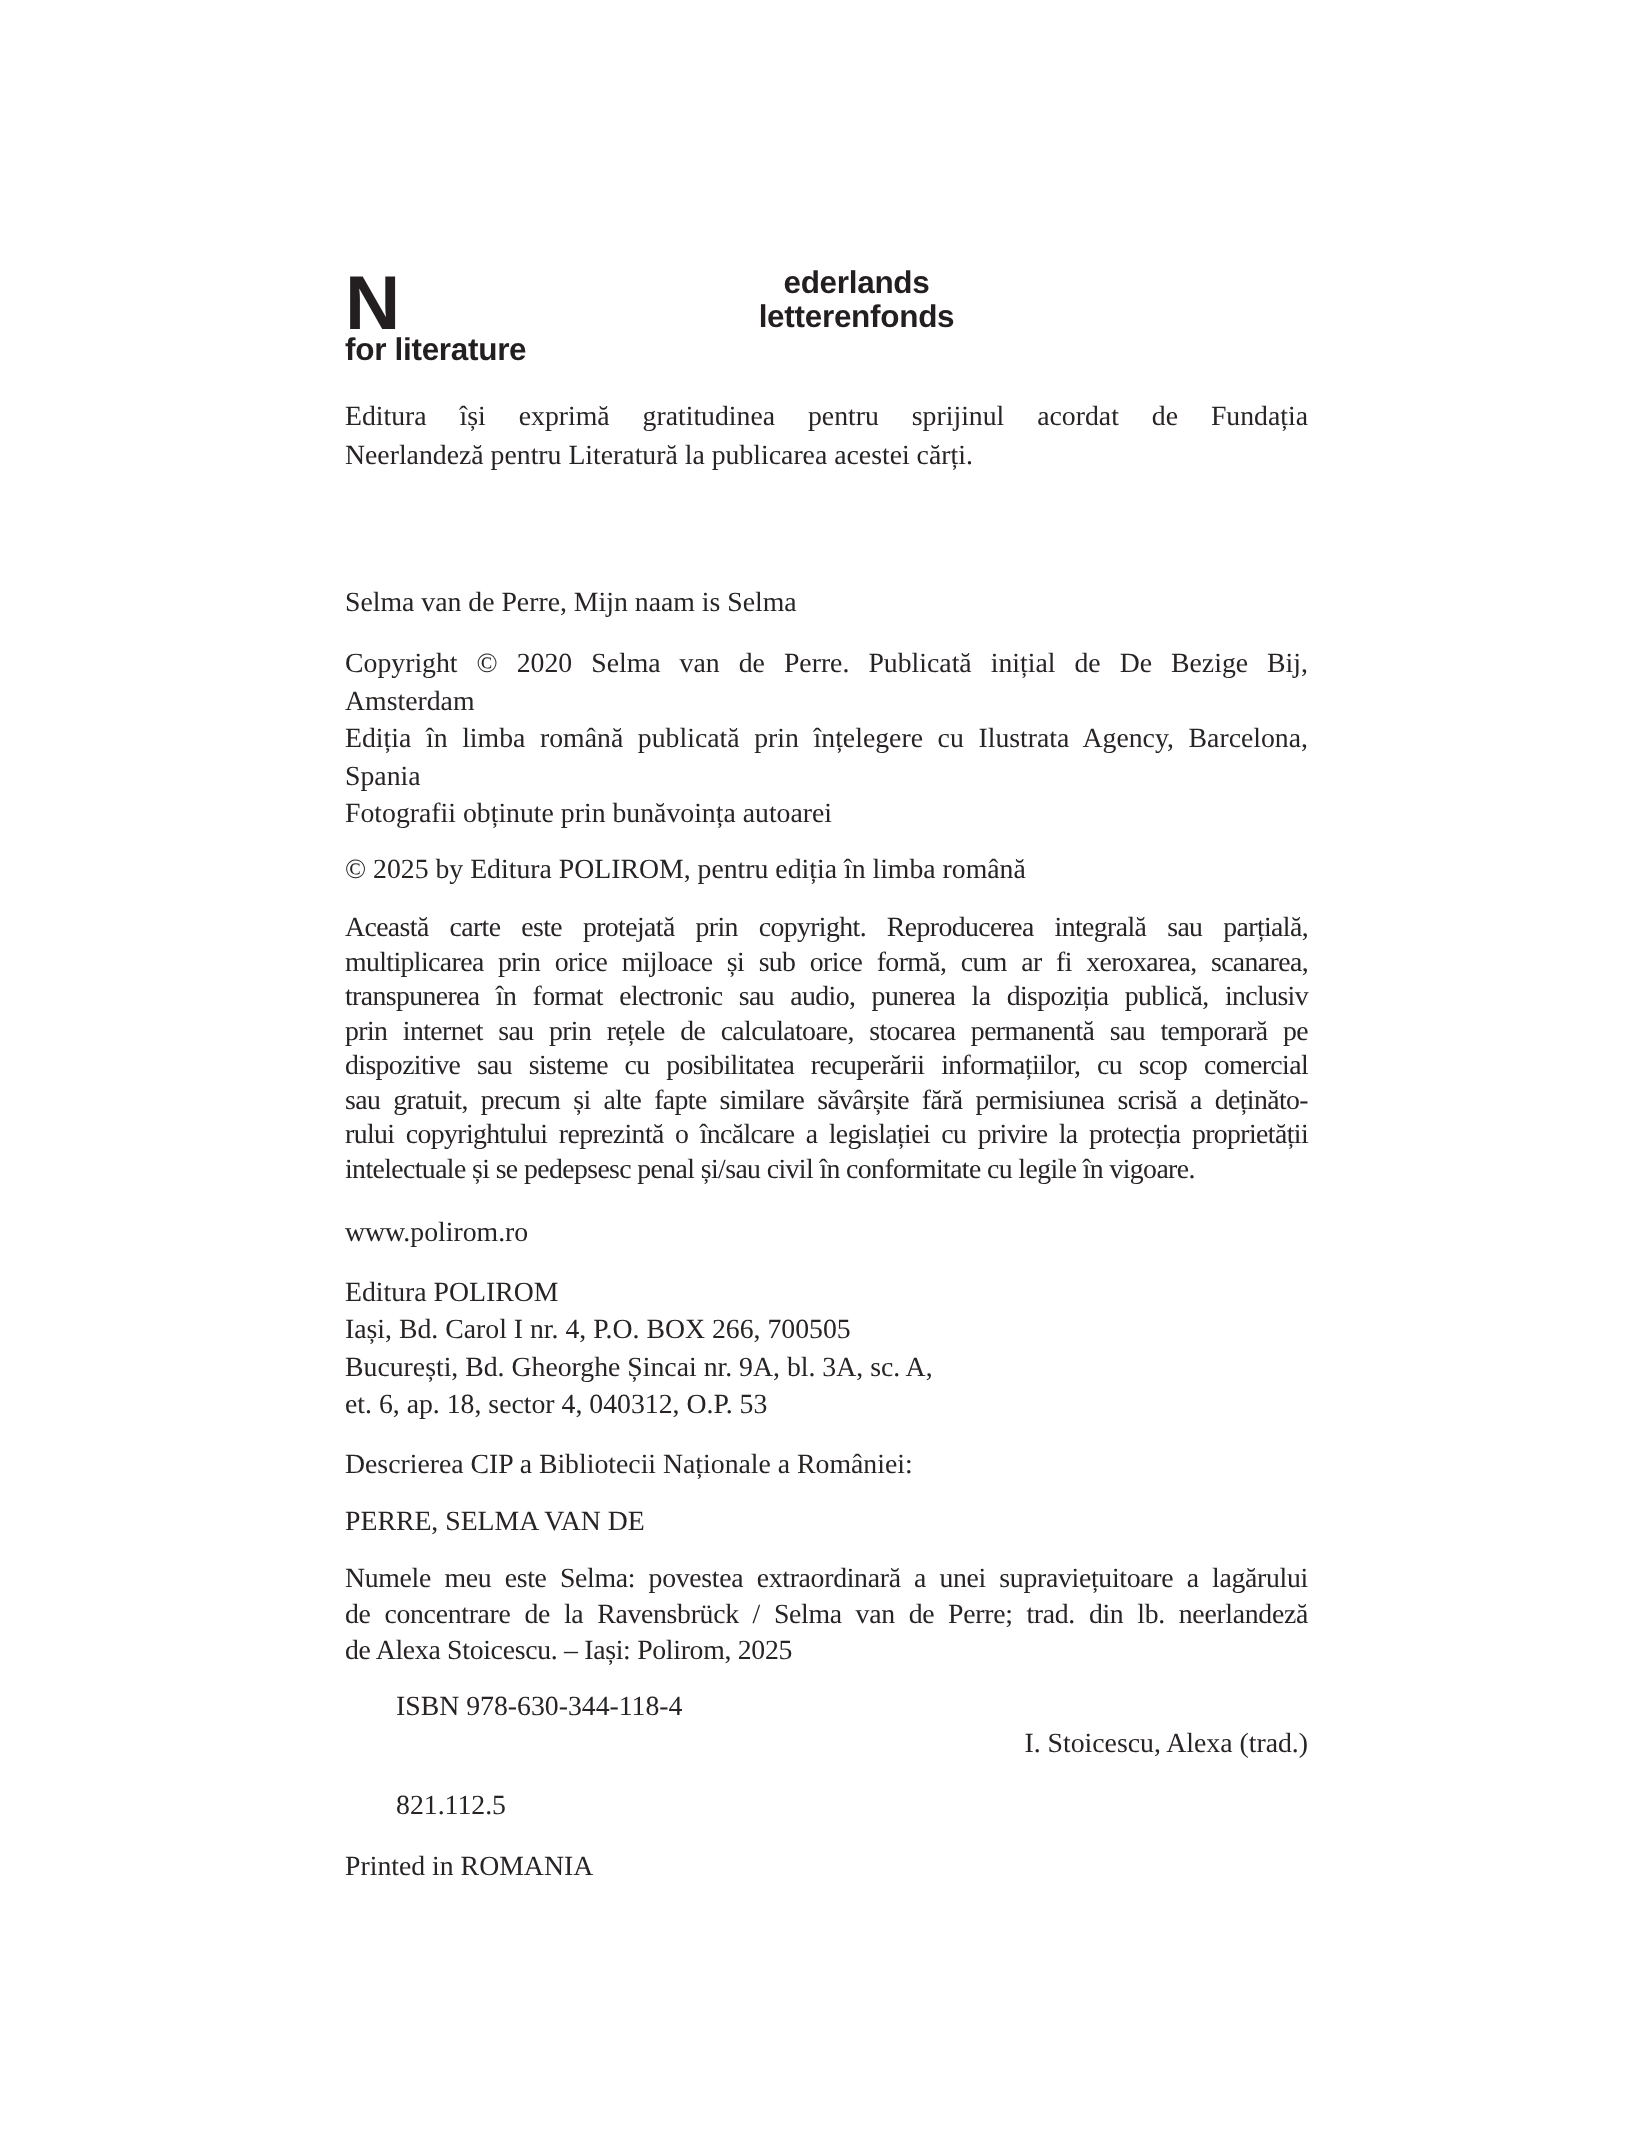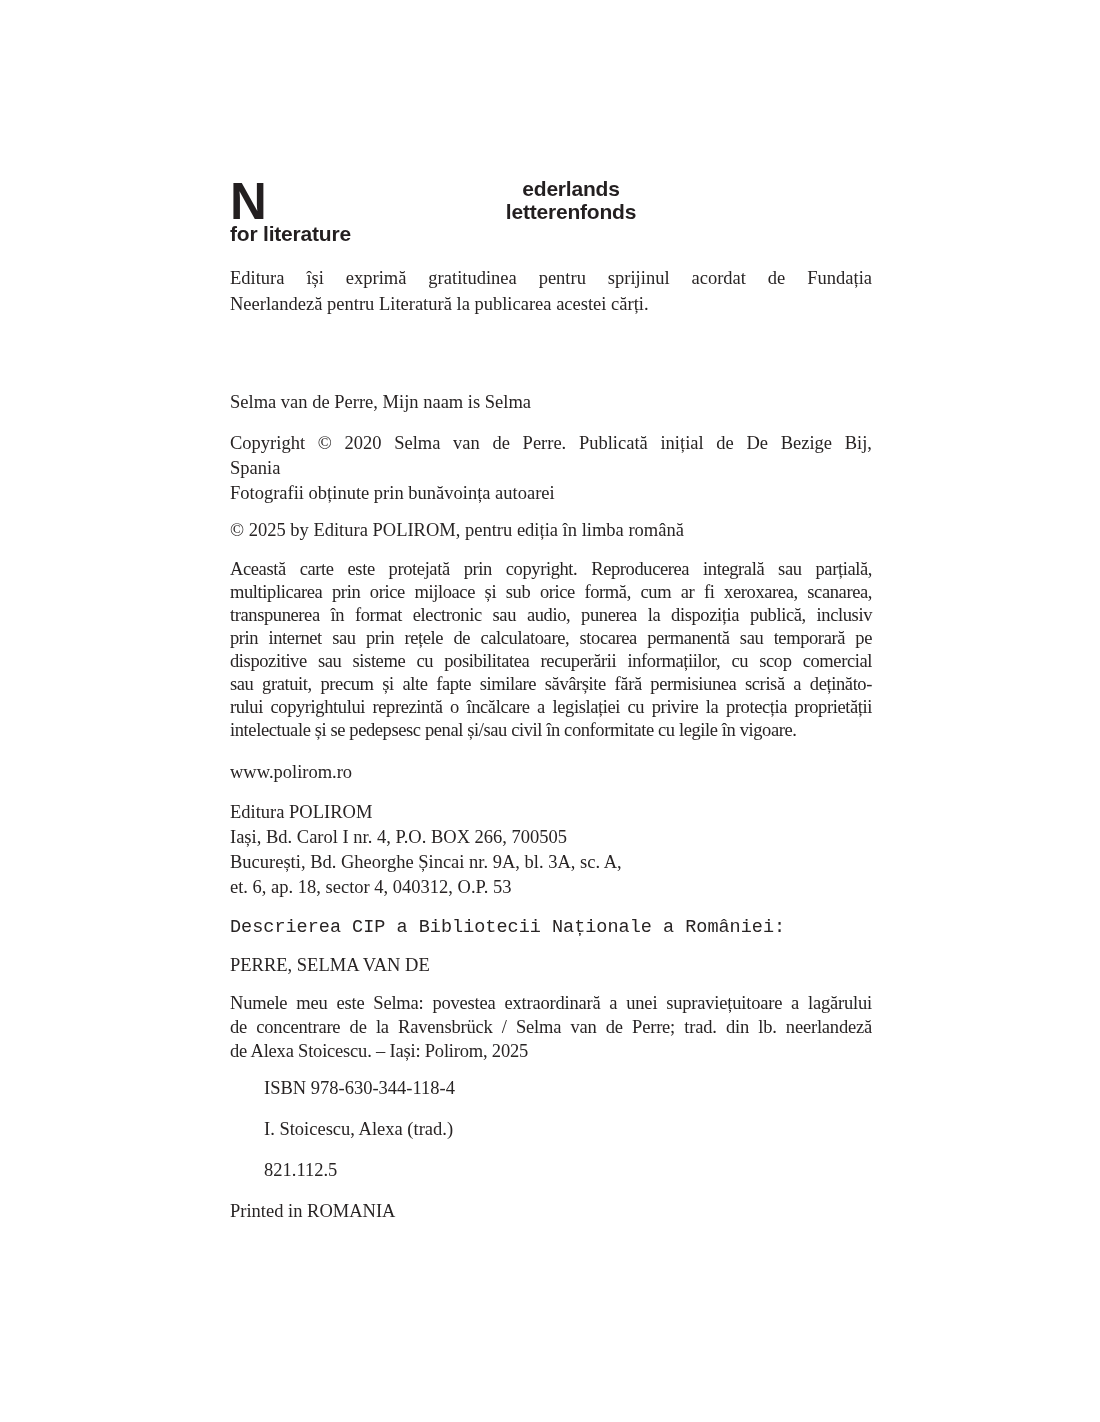--- a/index.html
+++ b/index.html
@@ -59,29 +59,29 @@
   .work-credit { margin-top: 73px; }
   .copyright-block { margin-top: 16px; }
   .ro-copyright { margin-top: 12px; }
   .legal {
     margin-top: 15px;
     line-height: 23px;
     letter-spacing: -0.4px;
   }
   .website { margin-top: 18px; }
   .publisher { margin-top: 15px; }
-  .cip-heading { margin-top: 15px; font-family: Liberation Mono, monospace; }
+  .cip-heading { margin-top: 15px; }
   .cip-author { margin-top: 13px; }
   .cip-title {
     margin-top: 13px;
     line-height: 24px;
     letter-spacing: -0.2px;
   }
   .cip-isbn { margin-top: 13px; padding-left: 34px; }
-  .cip-translator { margin-top: 16px; padding-left: 34px; }
+  .cip-translator { padding-left: 34px; text-align: right; }
   .cip-class { margin-top: 16px; padding-left: 34px; }
   .printed { margin-top: 16px; }
 </style>
 </head>
 <body>
 
 <div class="page">
   <div class="content">
 
     <div class="logo">
@@ -95,20 +95,22 @@
       <span class="block jline">Editura își exprimă gratitudinea pentru sprijinul acordat de Fundația</span>
       <span class="block">Neerlandeză pentru Literatură la publicarea acestei cărți.</span>
     </div>
 
     <div class="work-credit">
       <span>Selma van de Perre, </span><span class="italic">Mijn naam is Selma</span>
     </div>
 
     <div class="copyright-block">
       <span class="block jline">Copyright © 2020 Selma van de Perre. Publicată inițial de De Bezige Bij,</span>
+      <span class="block">Amsterdam</span>
+      <span class="block jline">Ediția în limba română publicată prin înțelegere cu Ilustrata Agency, Barcelona,</span>
       <span class="block">Spania</span>
       <span class="block">Fotografii obținute prin bunăvoința autoarei</span>
     </div>
 
     <div class="ro-copyright">© 2025 by Editura POLIROM, pentru ediția în limba română</div>
 
     <div class="legal">
       <span class="block jline">Această carte este protejată prin copyright. Reproducerea integrală sau parțială,</span>
       <span class="block jline">multiplicarea prin orice mijloace și sub orice formă, cum ar fi xeroxarea, scanarea,</span>
       <span class="block jline">transpunerea în format electronic sau audio, punerea la dispoziția publică, inclusiv</span>

